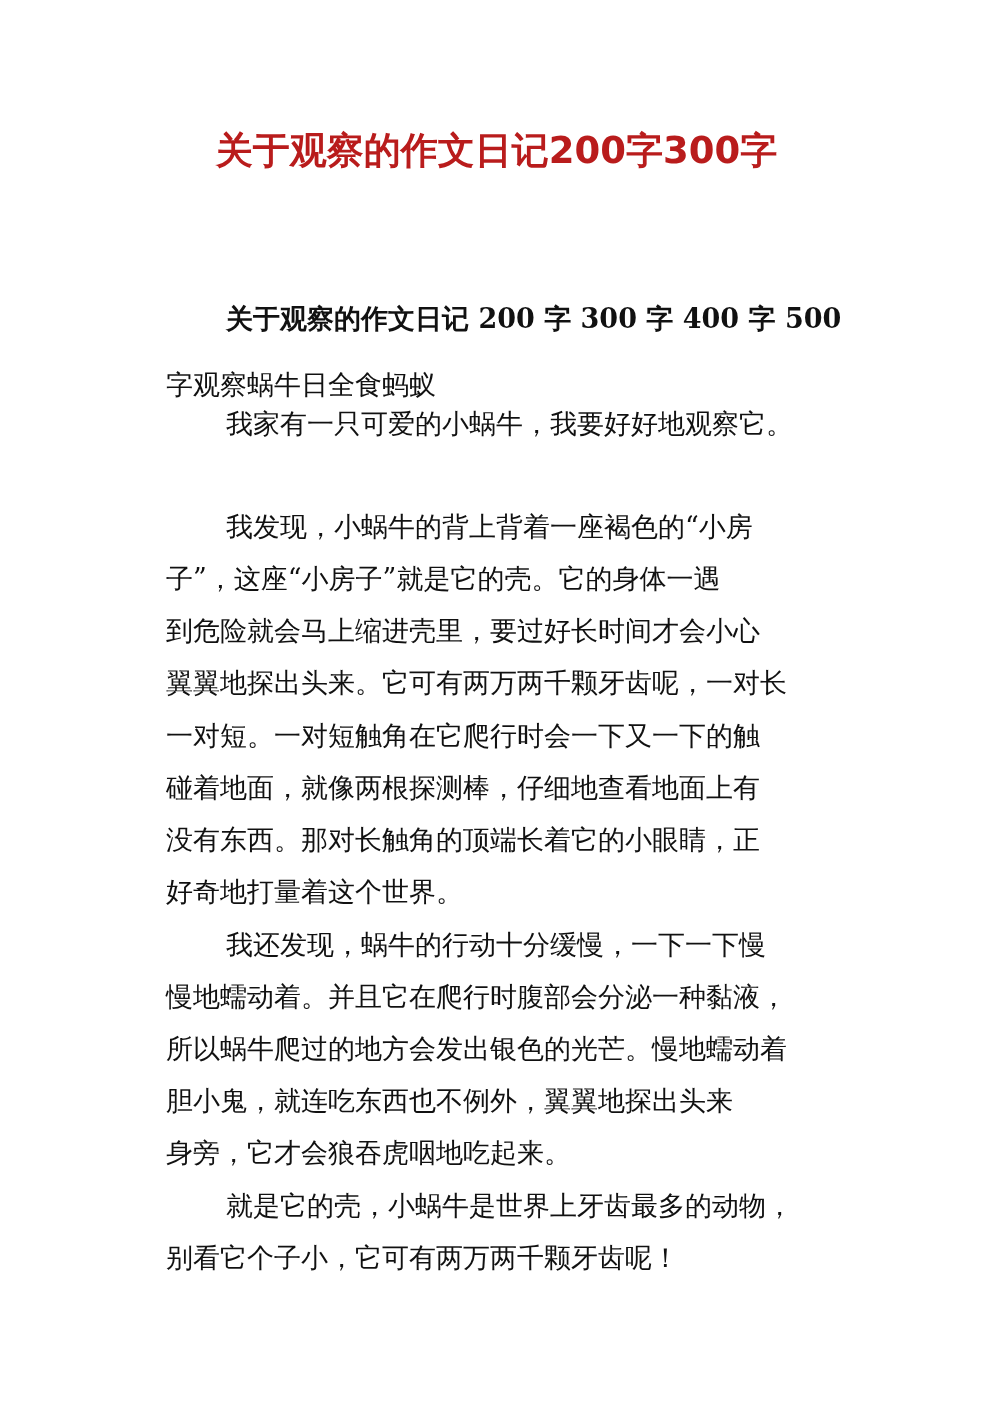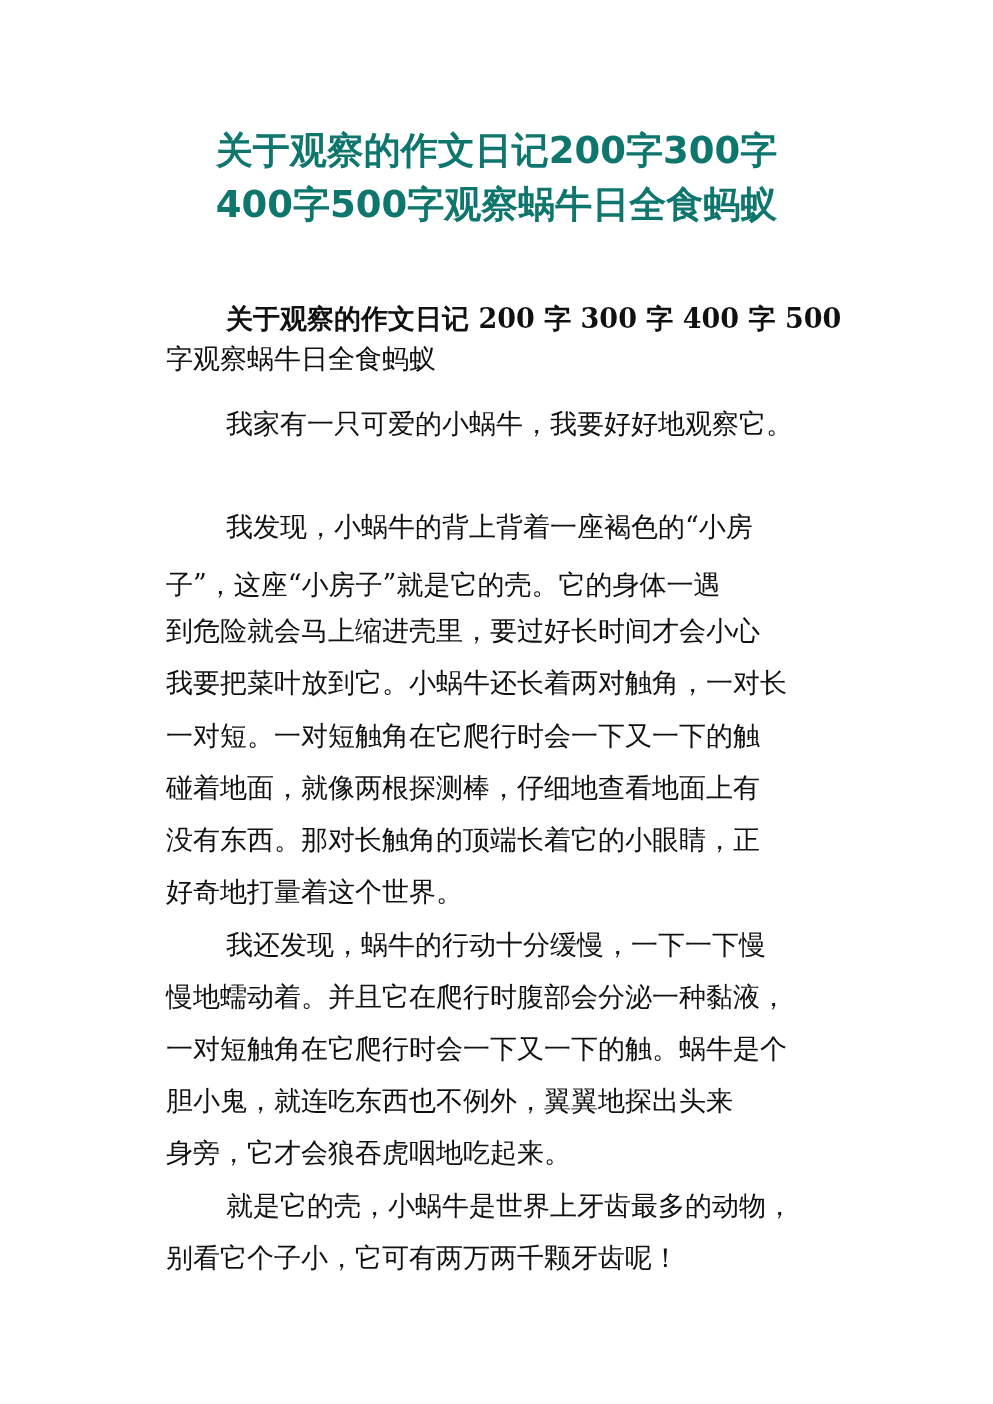--- a/index.html
+++ b/index.html
@@ -23,21 +23,21 @@
   .title {
     position: absolute;
     left: 0;
     width: 993px;
     top: 124px;
     text-align: center;
     font-family: "DejaVu Sans", "Liberation Sans", sans-serif;
     font-weight: bold;
     font-size: 37px;
     line-height: 54px;
-    color: #0f766e;
+    color: #b91c1c;
   }
   .title .line { display: block; white-space: nowrap; }
   .body {
     position: absolute;
     left: 166px;
     top: 299px;
     width: 680px;
     font-family: "DejaVu Serif", "Liberation Serif", serif;
     font-size: 27px;
     color: #111111;
@@ -50,42 +50,41 @@
   }
   .ln.indent { left: 60px; }
 </style>
 </head>
 <body>
 
 <div class="page">
 
   <div class="title">
     <span class="line">关于观察的作文日记200字300字</span>
-    <span class="line">400字500字观察蜗牛日全食蚂蚁</span>
   </div>
 
   <div class="body">
 
     <div class="ln indent" style="top:0px;font-weight:bold;">关于观察的作文日记 200 字 300 字 400 字 500</div>
-    <div class="ln" style="top:40px;text-align:right;">字观察蜗牛日全食蚂蚁</div>
+    <div class="ln" style="top:66px;text-align:right;">字观察蜗牛日全食蚂蚁</div>
 
     <div class="ln indent" style="top:105px;">我家有一只可爱的小蜗牛，我要好好地观察它。</div>
 
     <div class="ln indent" style="top:208px;">我发现，小蜗牛的背上背着一座褐色的“小房</div>
-    <div class="ln" style="top:266px;">子”，这座“小房子”就是它的壳。它的身体一遇</div>
+    <div class="ln" style="top:260px;">子”，这座“小房子”就是它的壳。它的身体一遇</div>
     <div class="ln" style="top:312px;">到危险就会马上缩进壳里，要过好长时间才会小心</div>
-    <div class="ln" style="top:364px;">我要把菜叶放到它。小蜗牛还长着两对触角，一对长</div>
+    <div class="ln" style="top:364px;">翼翼地探出头来。它可有两万两千颗牙齿呢，一对长</div>
     <div class="ln" style="top:417px;">一对短。一对短触角在它爬行时会一下又一下的触</div>
     <div class="ln" style="top:469px;">碰着地面，就像两根探测棒，仔细地查看地面上有</div>
     <div class="ln" style="top:521px;">没有东西。那对长触角的顶端长着它的小眼睛，正</div>
     <div class="ln" style="top:573px;">好奇地打量着这个世界。</div>
 
     <div class="ln indent" style="top:626px;">我还发现，蜗牛的行动十分缓慢，一下一下慢</div>
     <div class="ln" style="top:678px;">慢地蠕动着。并且它在爬行时腹部会分泌一种黏液，</div>
-    <div class="ln" style="top:730px;">一对短触角在它爬行时会一下又一下的触。蜗牛是个</div>
+    <div class="ln" style="top:730px;">所以蜗牛爬过的地方会发出银色的光芒。慢地蠕动着</div>
     <div class="ln" style="top:782px;">胆小鬼，就连吃东西也不例外，翼翼地探出头来</div>
     <div class="ln" style="top:834px;">身旁，它才会狼吞虎咽地吃起来。</div>
 
     <div class="ln indent" style="top:887px;">就是它的壳，小蜗牛是世界上牙齿最多的动物，</div>
     <div class="ln" style="top:939px;">别看它个子小，它可有两万两千颗牙齿呢！</div>
   </div>
 
 </div>
 
 </body></html>

